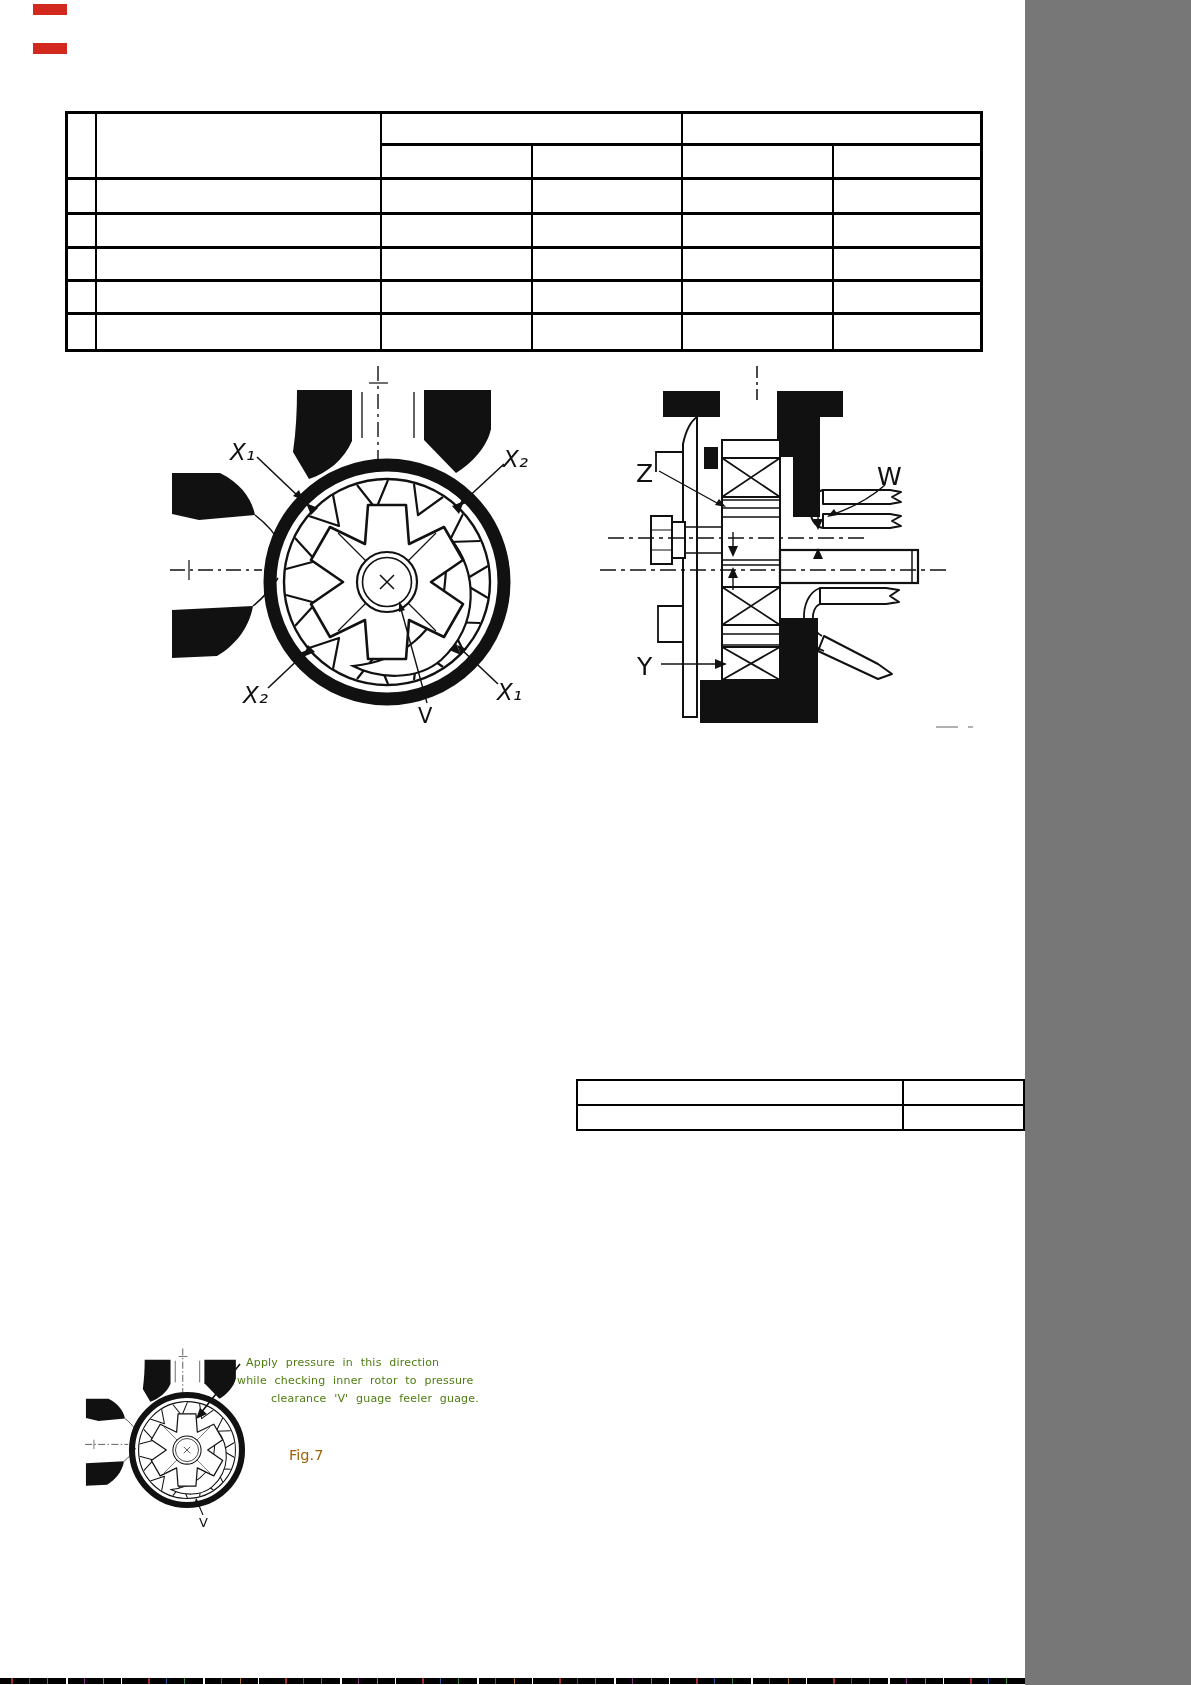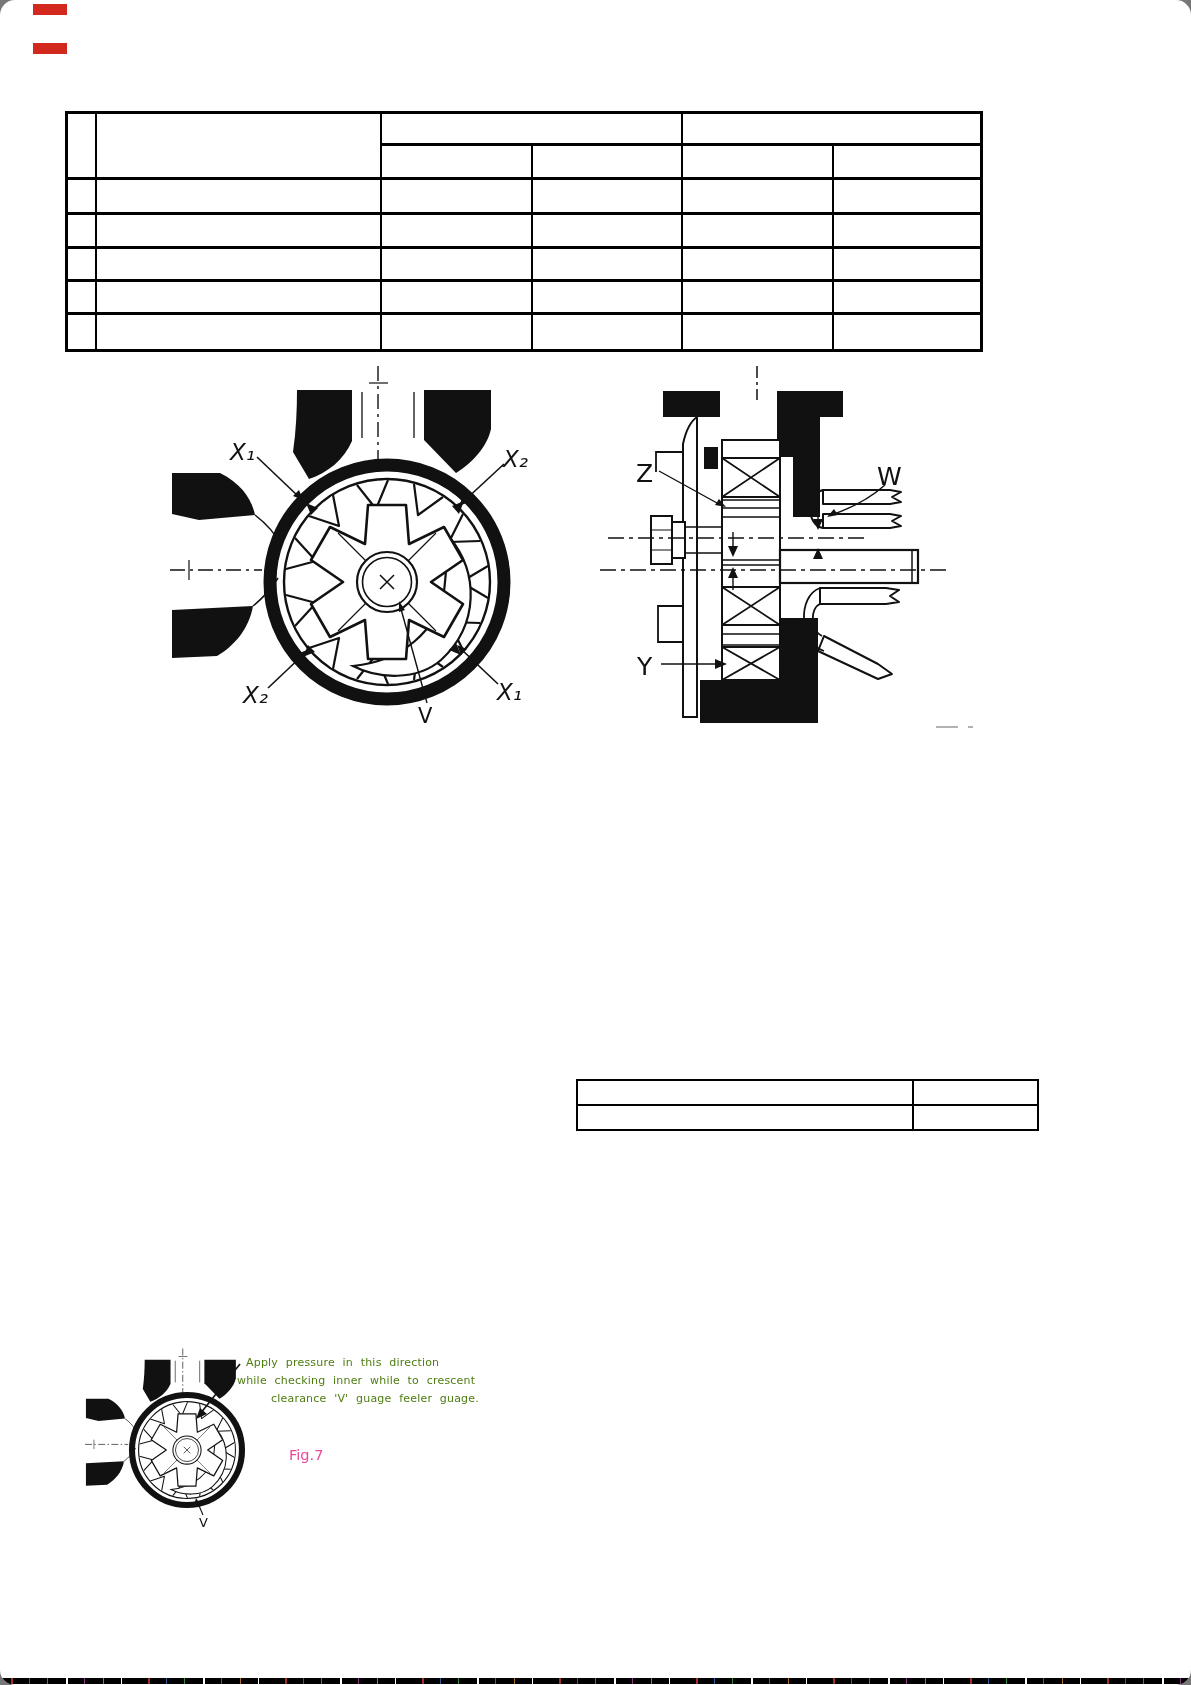--- a/index.html
+++ b/index.html
@@ -1,38 +1,38 @@
 <!DOCTYPE html>
 <html><head>
 <meta charset="utf-8">
 <style>
   html,body{margin:0;padding:0;background:#777;}
-  #page{position:relative;width:1191px;height:1685px;background:#ffffff;overflow:hidden;
-        font-family:"DejaVu Sans",sans-serif;color:#111;border-radius:15px;}
+  #page{position:relative;width:1025px;height:1685px;background:#ffffff;overflow:hidden;
+        font-family:"DejaVu Sans",sans-serif;color:#111;}
   .red-mark{position:absolute;left:33px;width:34px;height:11px;}
   
   #spec-table{position:absolute;left:65px;top:111px;border-collapse:collapse;table-layout:fixed;}
   #spec-table td{border-left:2px solid #000;border-right:2px solid #000;
                  border-top:3px solid #000;border-bottom:3px solid #000;padding:0;}
   #spec-table{border:3px solid #000;}
   
   #clearance-table{position:absolute;left:576px;top:1079px;border-collapse:collapse;table-layout:fixed;}
   #clearance-table td{border:2px solid #000;padding:0;}
   #clearance-table{border:2px solid #000;}
   
   #drawing{position:absolute;left:0;top:0;pointer-events:none;}
   .lbl{font-family:"DejaVu Sans",sans-serif;fill:#111;}
   .lbl-x{font-style:italic;font-size:23px;}
   .lbl-s{font-size:25px;}
   .lbl-v{font-size:21px;}
   .lbl-vm{font-size:13px;}
   
   .cap{position:absolute;font-size:11px;line-height:16px;color:#4d7c0f;
        letter-spacing:.2px;word-spacing:4px;white-space:nowrap;}
-  #fig-label{position:absolute;left:289px;top:1447px;font-size:14.5px;color:#ec4899;}
+  #fig-label{position:absolute;left:289px;top:1447px;font-size:14.5px;color:#a16207;}
   
   #noise-strip{position:absolute;left:0;top:1678px;width:1191px;height:6px;
     background:
       repeating-linear-gradient(90deg,
         #000 0 11px,#a03028 11px 13px,#000 13px 29px,#2e5aa0 29px 30px,
         #000 30px 47px,#3c8a4a 47px 48px,#000 48px 66px,#fff 66px 68px,
         #000 68px 84px,#8a3c8a 84px 85px,#000 85px 103px,#b07030 103px 104px,
         #000 104px 121px,#fff 121px 122px,#000 122px 137px);}
 </style>
 </head>
@@ -281,18 +281,18 @@
       <path d="M240,1364 L200,1414" stroke="#111" stroke-width="1.6" fill="none"></path>
       <polygon points="196,1419 200,1408 207,1414" fill="#111"></polygon>
 
       <path d="M203,1515 L197,1501" stroke="#111" stroke-width="1.1" fill="none"></path>
       <polygon points="196,1498 194,1506 200,1504" fill="#111"></polygon>
       <text class="lbl lbl-vm" x="199" y="1527">V</text>
     </g>
   </svg>
 
   <div class="cap" style="left:246px;top:1355px;">Apply pressure in this direction</div>
-  <div class="cap" style="left:237px;top:1373px;">while checking inner while to crescent</div>
+  <div class="cap" style="left:237px;top:1373px;">while checking inner rotor to pressure</div>
   <div class="cap" style="left:271px;top:1391px;">clearance 'V' guage feeler guage.</div>
   <div id="fig-label">Fig.7</div>
 
   <div id="noise-strip"></div>
 </div>
 
 </body></html>

